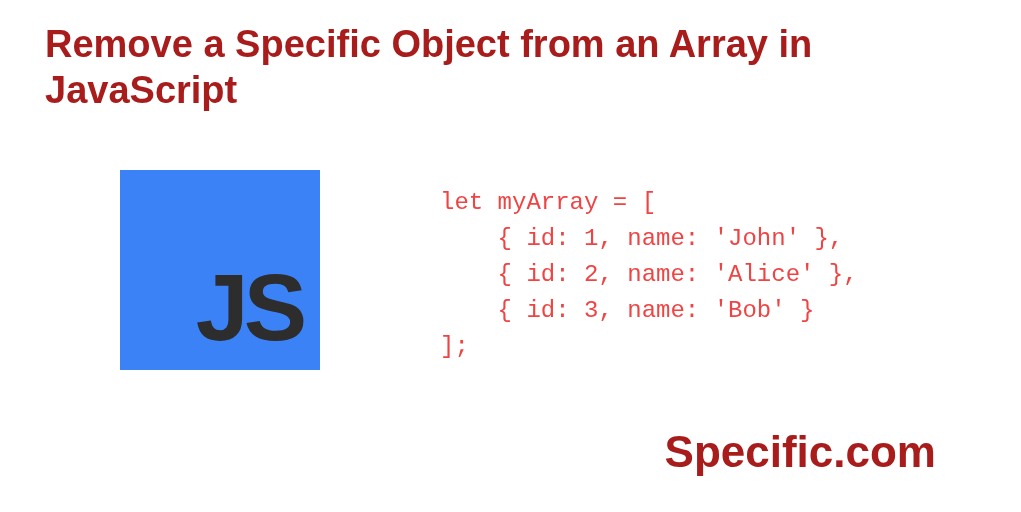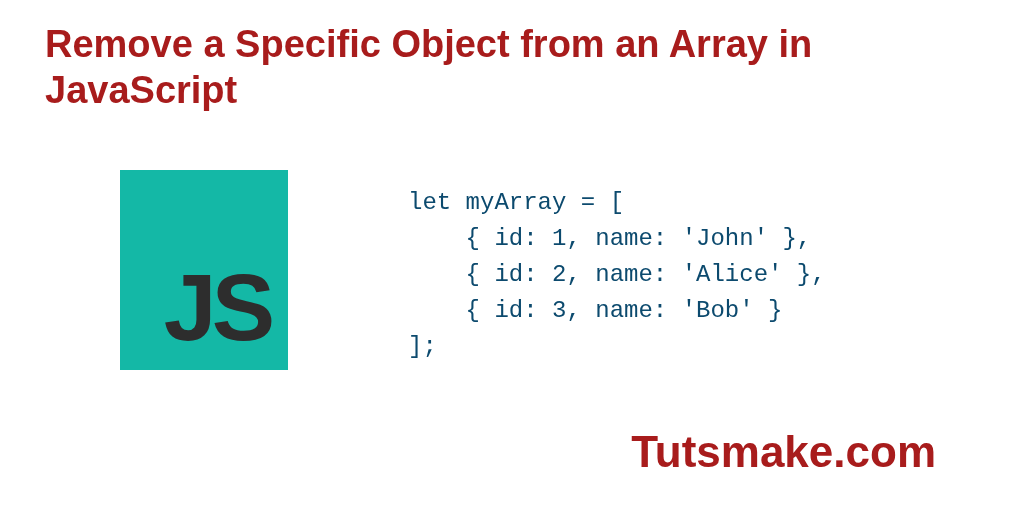--- a/index.html
+++ b/index.html
@@ -26,43 +26,43 @@
     }
     .content-row {
       position: absolute;
       top: 160px;
       left: 0;
       right: 0;
       display: flex;
       align-items: flex-start;
     }
     .js-logo {
-      width: 168px;
+      width: 200px;
       height: 200px;
-      background: #14b8a6;
+      background: #3b82f6;
       margin-left: 120px;
       margin-top: 10px;
       position: relative;
     }
     .js-logo-text {
       position: absolute;
       bottom: 8px;
       right: 18px;
       font-size: 95px;
       font-weight: bold;
       color: #2d2d2d;
       font-family: Arial, Helvetica, sans-serif;
       letter-spacing: -5px;
     }
     .code-block {
       margin-left: 120px;
       margin-top: 25px;
       font-family: "Courier New", Courier, monospace;
       font-size: 24px;
-      color: #0c4a6e;
+      color: #ef4444;
       line-height: 1.5;
       white-space: pre;
     }
     .footer {
       position: absolute;
       bottom: 35px;
       right: 85px;
       font-size: 44px;
       font-weight: bold;
       color: #a81c1c;
@@ -77,13 +77,13 @@
   <div class="js-logo">
     <span class="js-logo-text">JS</span>
   </div>
   <div class="code-block">let myArray = [
     { id: 1, name: 'John' },
     { id: 2, name: 'Alice' },
     { id: 3, name: 'Bob' }
 ];</div>
 </div>
 
-<div class="footer">Tutsmake.com</div>
+<div class="footer">Specific.com</div>
 
 </body></html>

